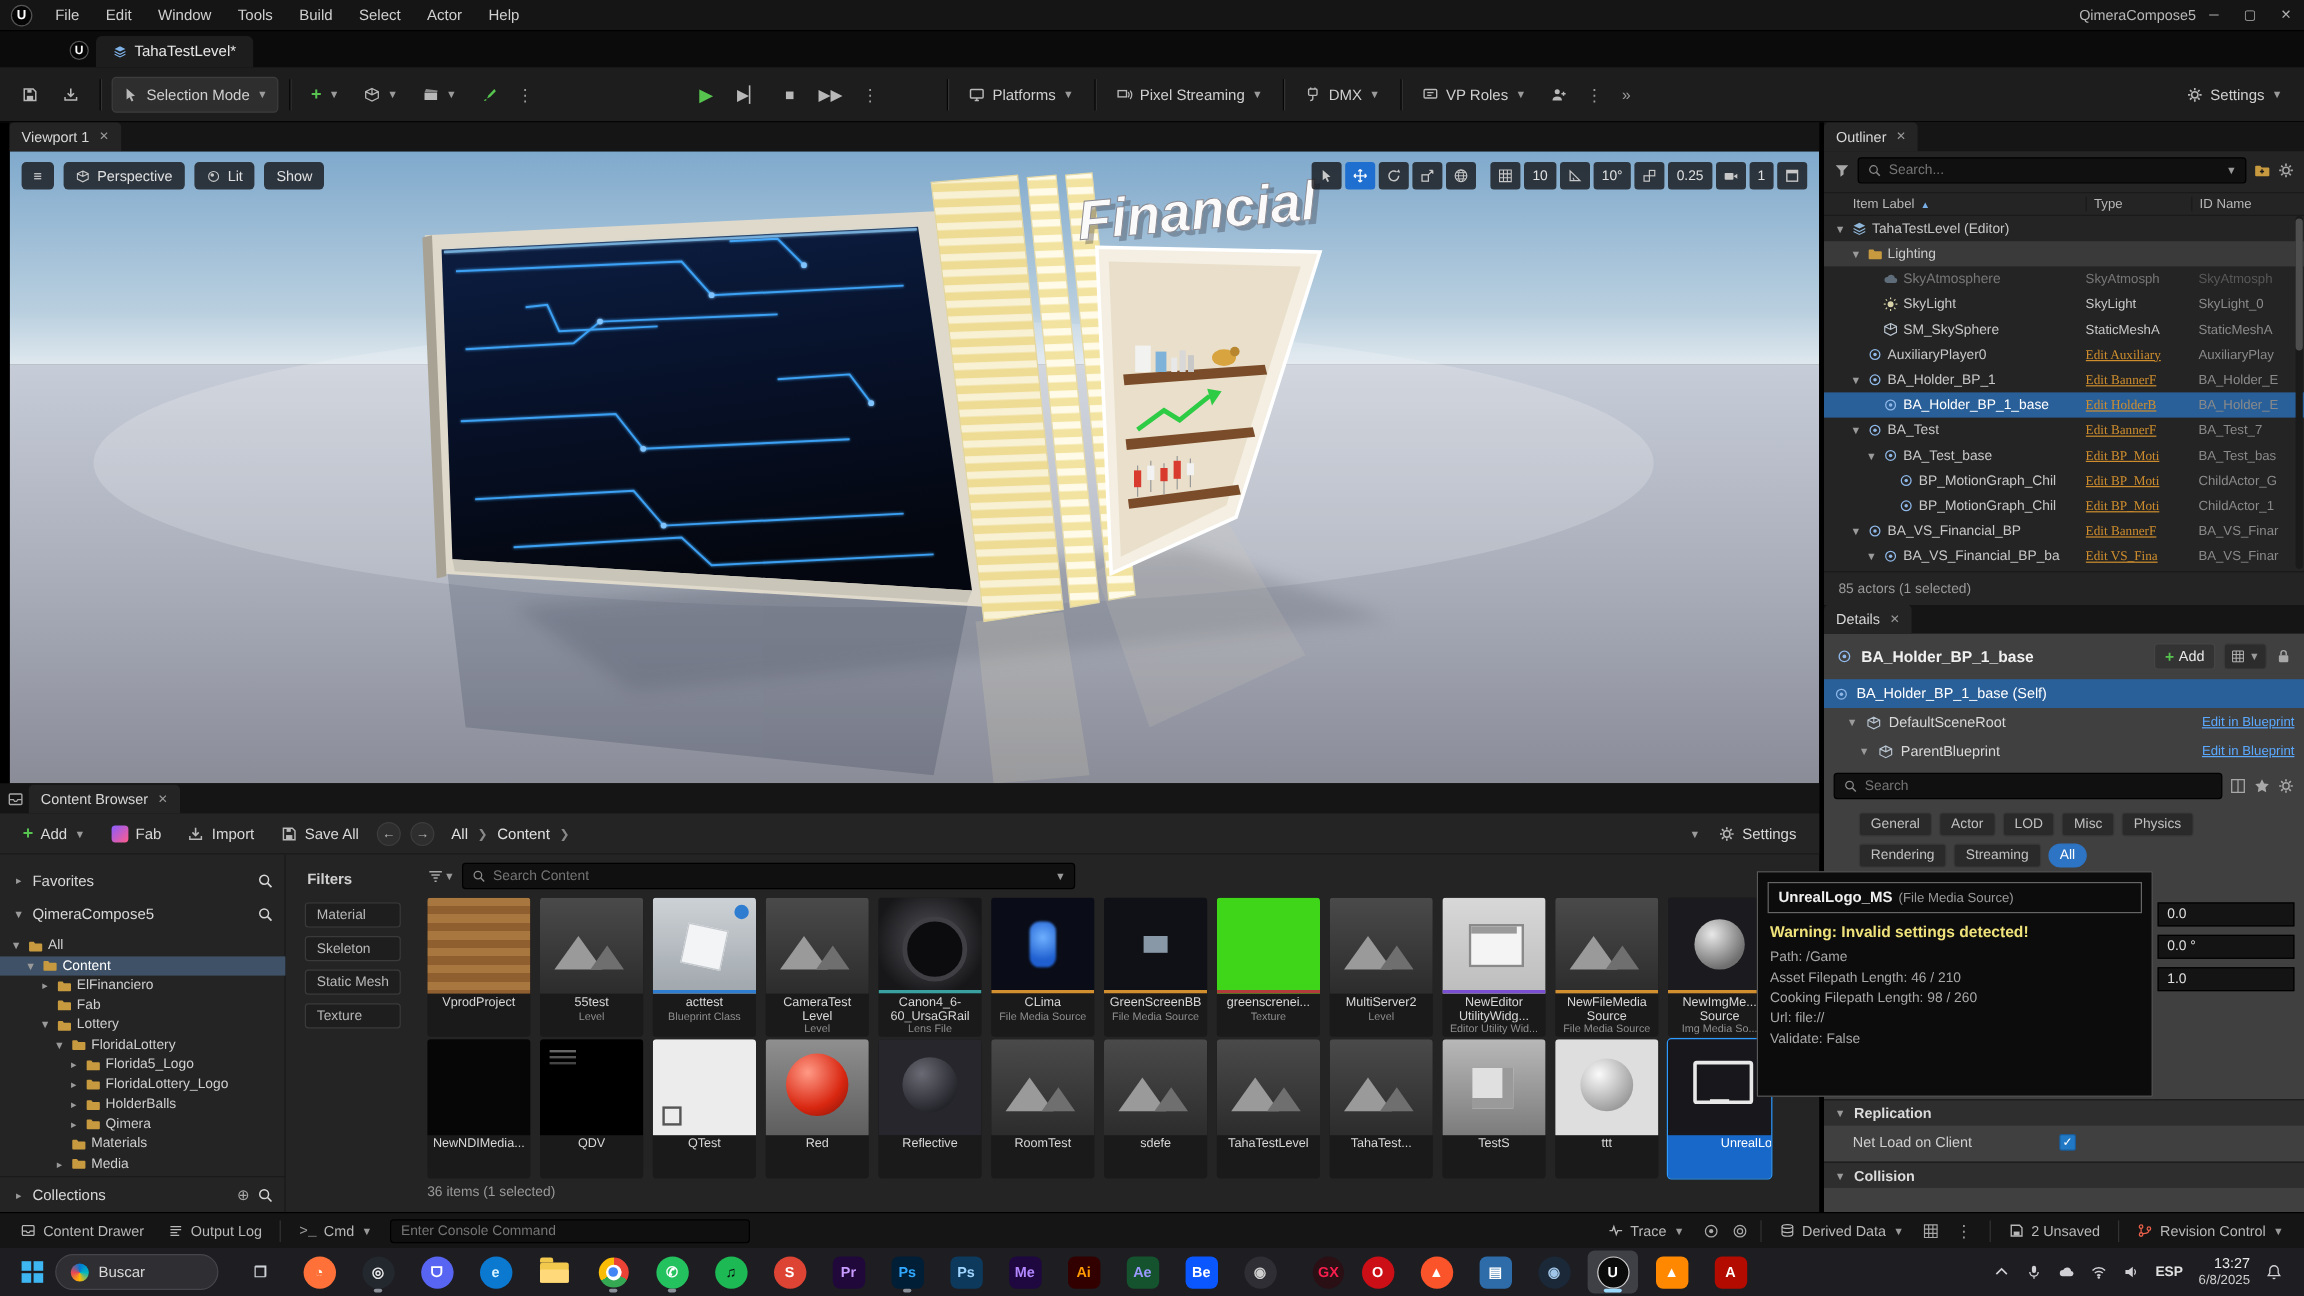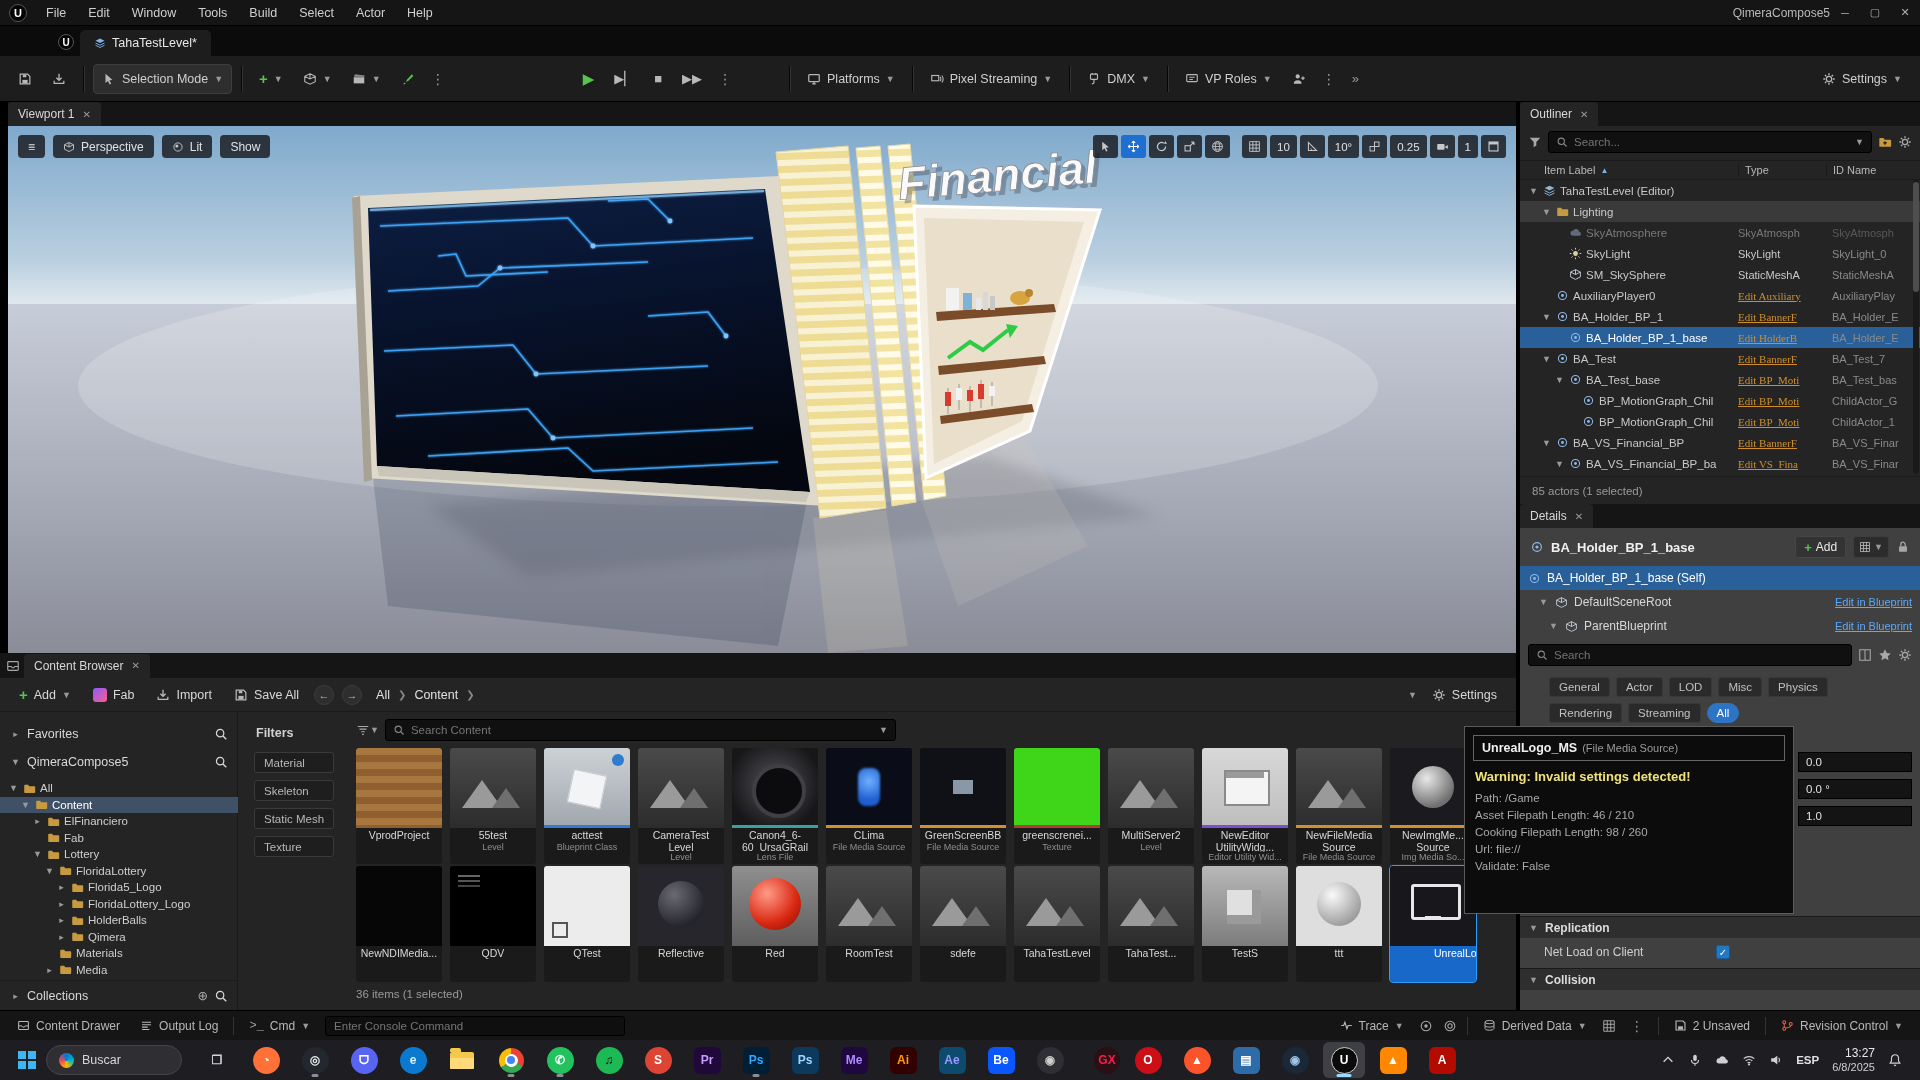--- a/index.html
+++ b/index.html
@@ -1334,26 +1334,26 @@
           </div>
           <div class="tile">
             <div class="thumb th-qdv"></div>
             <div class="tname">QDV</div>
           </div>
           <div class="tile">
             <div class="thumb th-white"></div>
             <div class="tname">QTest</div>
           </div>
           <div class="tile">
+            <div class="thumb th-sphere-red"></div>
+            <div class="tname">Red</div>
+          </div>
+          <div class="tile">
             <div class="thumb th-sphere-dark"></div>
             <div class="tname">Reflective</div>
-          </div>
-          <div class="tile">
-            <div class="thumb th-sphere-red"></div>
-            <div class="tname">Red</div>
           </div>
           <div class="tile">
             <div class="thumb th-level"></div>
             <div class="tname">RoomTest</div>
           </div>
           <div class="tile">
             <div class="thumb th-level"></div>
             <div class="tname">sdefe</div>
           </div>
           <div class="tile">
@@ -1543,21 +1543,21 @@
         <span class="tb-app">
           <span class="app-glyph" style="background: rgb(13, 58, 92); color: rgb(159, 212, 255);">Ps</span>
         </span>
         <span class="tb-app">
           <span class="app-glyph" style="background: rgb(31, 7, 64); color: rgb(178, 135, 255);">Me</span>
         </span>
         <span class="tb-app">
           <span class="app-glyph" style="background: rgb(51, 0, 0); color: rgb(255, 154, 0);">Ai</span>
         </span>
         <span class="tb-app">
-          <span class="app-glyph" style="background: #0c4a6e; color: rgb(153, 153, 255);">Ae</span>
+          <span class="app-glyph" style="background: #14532d; color: rgb(153, 153, 255);">Ae</span>
         </span>
         <span class="tb-app">
           <span class="app-glyph" style="background: rgb(10, 87, 255); color: rgb(255, 255, 255);">Be</span>
         </span>
         <span class="tb-app">
           <span class="app-glyph round" style="background: rgb(46, 46, 52); color: rgb(207, 207, 207);">◉</span>
         </span>
         <span class="tb-app">
           <span class="app-glyph round" style="background: rgb(42, 15, 20); color: rgb(250, 30, 78); margin-left: 16px;">GX</span>
         </span>

